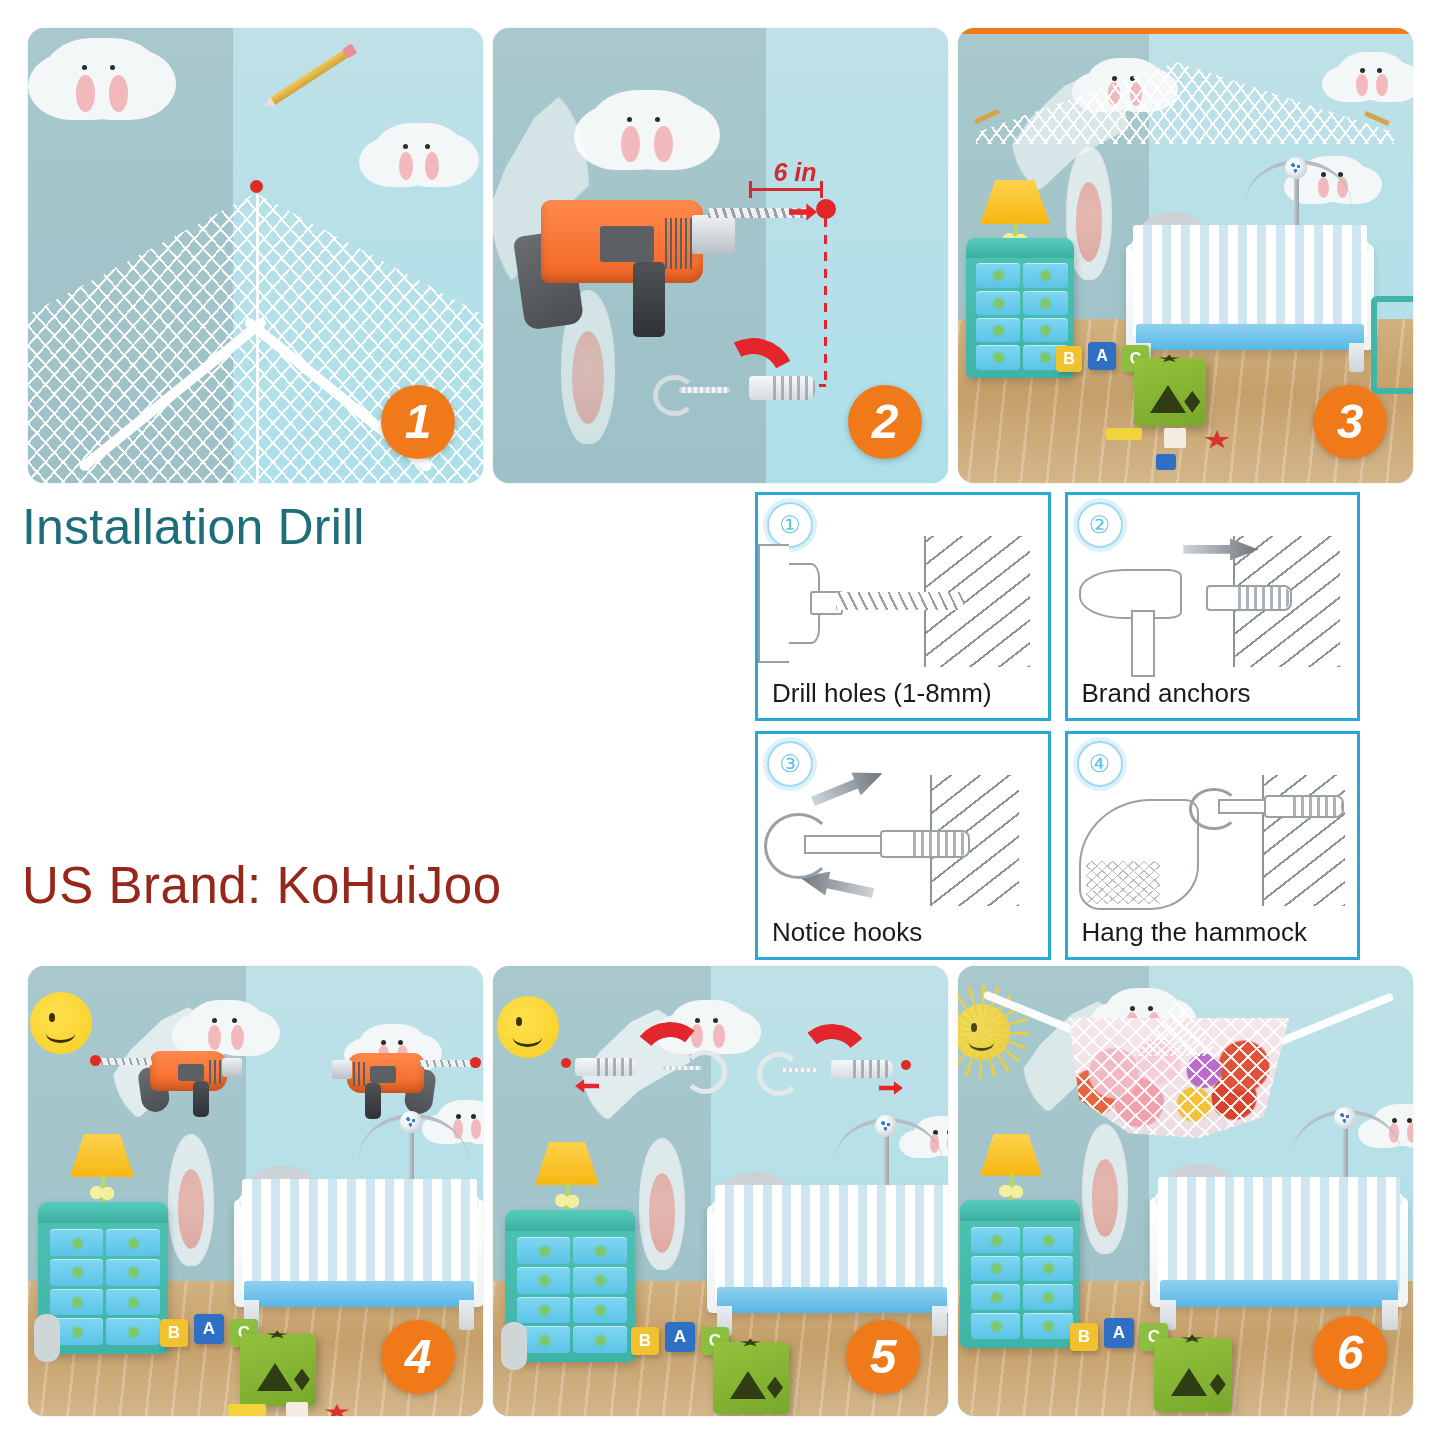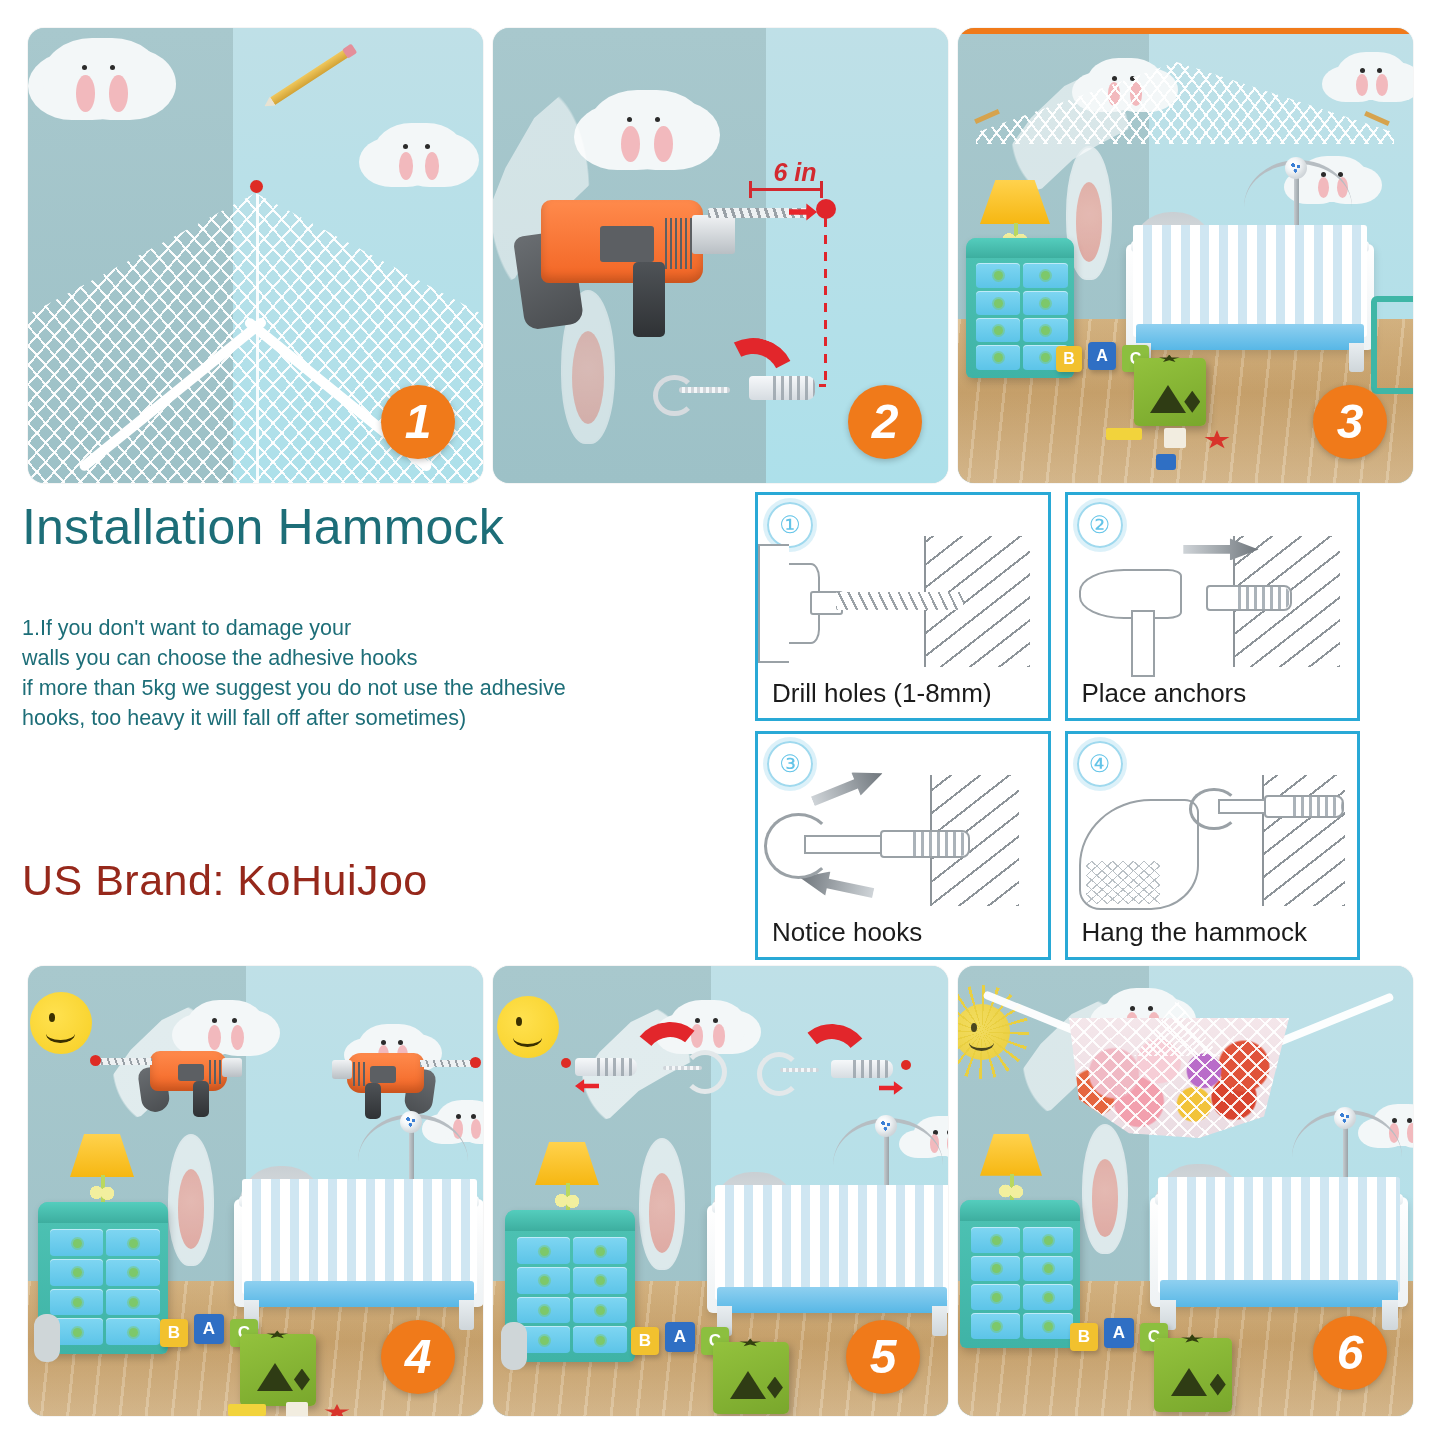--- a/index.html
+++ b/index.html
@@ -154,21 +154,21 @@
      clip-path:polygon(0 36%,62% 36%,62% 8%,100% 50%,62% 92%,62% 64%,0 64%);}
   .curvearrow{position:absolute;border:14px solid #e2262b;border-color:#e2262b transparent transparent transparent;
      border-radius:50%;}
 
   
   .notice-title{position:absolute;left:22px;top:498px;font-size:50px;color:#1d6e78;
      font-family:"Liberation Sans",sans-serif;letter-spacing:.2px;}
   .notice-body{position:absolute;left:22px;top:583px;width:700px;color:#1d6e78;
      font-size:21.5px;line-height:30px;font-family:"Liberation Sans",sans-serif;white-space:pre-line;}
   .notice-body .para2{display:block;margin-top:30px;}
-  .brand{position:absolute;left:22px;top:856px;font-size:43px;color:#96281b;
+  .brand{position:absolute;left:22px;top:856px;font-size:51px;color:#96281b;
      font-family:"Liberation Sans",sans-serif;letter-spacing:.5px;}
 
   
   .grid{position:absolute;left:755px;top:492px;width:605px;height:468px;
      display:grid;grid-template-columns:1fr 1fr;grid-template-rows:1fr 1fr;gap:10px 14px;}
   .gcell{border:3px solid #29a9d6;background:#fff;position:relative;overflow:hidden;}
   .gnum{position:absolute;left:9px;top:7px;width:42px;height:42px;border-radius:50%;
      display:flex;align-items:center;justify-content:center;color:#63c4e8;font-size:24px;
      border:2px solid #9fd9ee;box-shadow:0 0 0 4px rgba(130,205,235,.28);
      font-family:"Liberation Sans",sans-serif;}
@@ -377,26 +377,22 @@
     <div style="position:absolute;left:206px;top:400px;width:22px;height:20px;background:#f2ede0;border-radius:2px;"></div>
     <div style="position:absolute;left:246px;top:402px;width:26px;height:20px;background:#d8342b;
                 clip-path:polygon(50% 0,61% 35%,98% 35%,68% 57%,79% 91%,50% 70%,21% 91%,32% 57%,2% 35%,39% 35%);"></div>
     <div style="position:absolute;left:198px;top:426px;width:20px;height:16px;background:#2f6fc4;border-radius:3px;"></div>
 
     <div class="badge" style="right:26px;bottom:24px;background:#F07A1A;">
       <span>3</span>
     </div>
   </div>
 
-  <div class="notice-title">Installation Hammock</div>
+  <div class="notice-title">Installation Drill</div>
   <div class="notice-body">
-    <span>1.If you don't want to damage your
-walls you can choose the adhesive hooks
-if more than 5kg we suggest you do not use the adhesive
-hooks, too heavy it will fall off after sometimes)</span>
   </div>
   <div class="brand">US  Brand: KoHuiJoo</div>
 
   <div class="grid">
 
     <div class="gcell">
       <div class="gnum">①</div>
       <div class="gart">
         <div class="hatchwall"></div>
         <div style="position:absolute;left:4%;top:22%;width:16%;height:56%;border:2px solid #9aa1a6;
@@ -415,21 +411,21 @@
       <div class="gart">
         <div class="hatchwall"></div>
         <div style="position:absolute;left:40%;top:4%;width:26%;height:16%;
                     background:linear-gradient(90deg,#cfd4d8,#6f767c);
                     clip-path:polygon(0 30%,62% 30%,62% 0,100% 50%,62% 100%,62% 70%,0 70%);"></div>
         <div style="position:absolute;left:4%;top:26%;width:34%;height:34%;border:2px solid #9aa1a6;
                     border-radius:44% 14% 14% 44%;background:#fff;"></div>
         <div style="position:absolute;left:22%;top:56%;width:7%;height:46%;border:2px solid #9aa1a6;background:#fff;"></div>
         <div class="anchor" style="left:48%;top:38%;width:28%;height:16%;border:2px solid #9aa1a6;background:#fff;"></div>
       </div>
-      <div class="gcap">Place anchors</div>
+      <div class="gcap">Brand anchors</div>
     </div>
 
     <div class="gcell">
       <div class="gnum">③</div>
       <div class="gart">
         <div class="hatchwall" style="right:10%;width:30%;"></div>
         <div style="position:absolute;left:18%;top:2%;width:26%;height:18%;
                     background:linear-gradient(90deg,#cfd4d8,#6f767c);transform:rotate(-22deg);
                     clip-path:polygon(0 30%,62% 30%,62% 0,100% 50%,62% 100%,62% 70%,0 70%);"></div>
         <div style="position:absolute;left:14%;top:74%;width:26%;height:18%;

